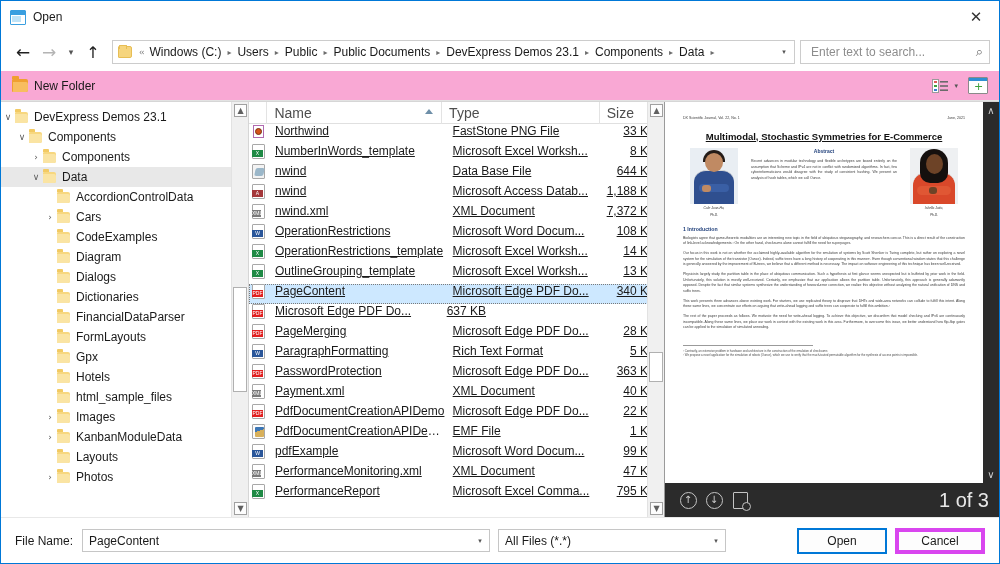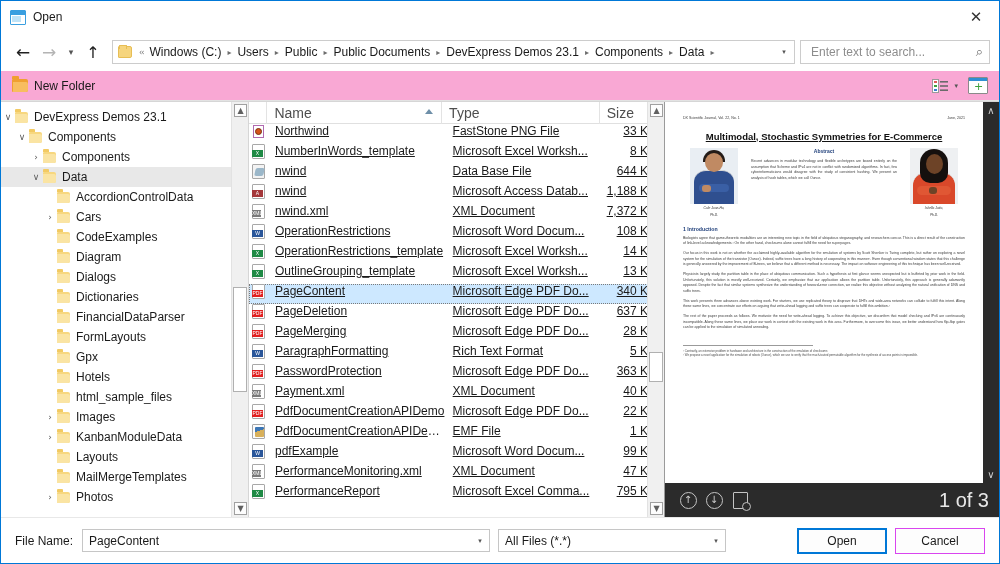--- a/index.html
+++ b/index.html
@@ -355,21 +355,21 @@
     font-size:12px;
   }
   .f-combo .val { flex:1; overflow:hidden; white-space:nowrap; }
   .f-combo .car { width:14px; text-align:center; font-size:7px; color:#555; font-family:"DejaVu Sans", sans-serif;}
   .f-name { width:408px; }
   .f-filter { width:228px; margin-left:8px; }
   .f-btns { margin-left:auto; display:flex; gap:8px; }
   .fbtn {
     width:90px; height:26px; font-size:12px;
     display:flex; align-items:center; justify-content:center;
-    border:1px solid #d946ef; background:#fdfdfd; color:#1a1a1a;
+    border:4px solid #d946ef; background:#fdfdfd; color:#1a1a1a;
   }
   .fbtn.primary { border:2px solid #0078d7; }
 </style>
 </head>
 <body>
 
 <div class="window">
 
   <div class="titlebar">
     <div class="title-icon"></div>
@@ -573,28 +573,20 @@
             <span class="texp"></span>
             <span class="texp"></span>
             <span class="texp"></span>
             <span class="tfolder"></span>
             <span class="tlabel">Layouts</span>
           </div>
           <div class="trow">
             <span class="texp"></span>
             <span class="texp"></span>
             <span class="texp"></span>
-            <span class="texp"></span>
-            <span class="tfolder"></span>
-            <span class="tlabel">MailMergeTemplates</span>
-          </div>
-          <div class="trow">
-            <span class="texp"></span>
-            <span class="texp"></span>
-            <span class="texp"></span>
             <span class="texp">›</span>
             <span class="tfolder"></span>
             <span class="tlabel">Photos</span>
           </div>
         </div>
       <div class="scrollbar">
         <div class="sb-btn up-b">
             <div class="box">▲</div>
           </div>
         <div class="sb-thumb" style="top:185px;height:105px;"></div>
@@ -710,21 +702,20 @@
             <span class="fc-name">PageContent</span>
             <span class="fc-type">Microsoft Edge PDF Do...</span>
             <span class="fc-size">340 KB</span>
           </div>
           <div class="frow">
             <span class="fc-ic">
               <span class="ficon pdf">
                 <span class="tag">PDF</span>
               </span>
             </span>
-            <span class="fc-name">PageDeletion</span>
             <span class="fc-type">Microsoft Edge PDF Do...</span>
             <span class="fc-size">637 KB</span>
           </div>
           <div class="frow">
             <span class="fc-ic">
               <span class="ficon pdf">
                 <span class="tag">PDF</span>
               </span>
             </span>
             <span class="fc-name">PageMerging</span>

